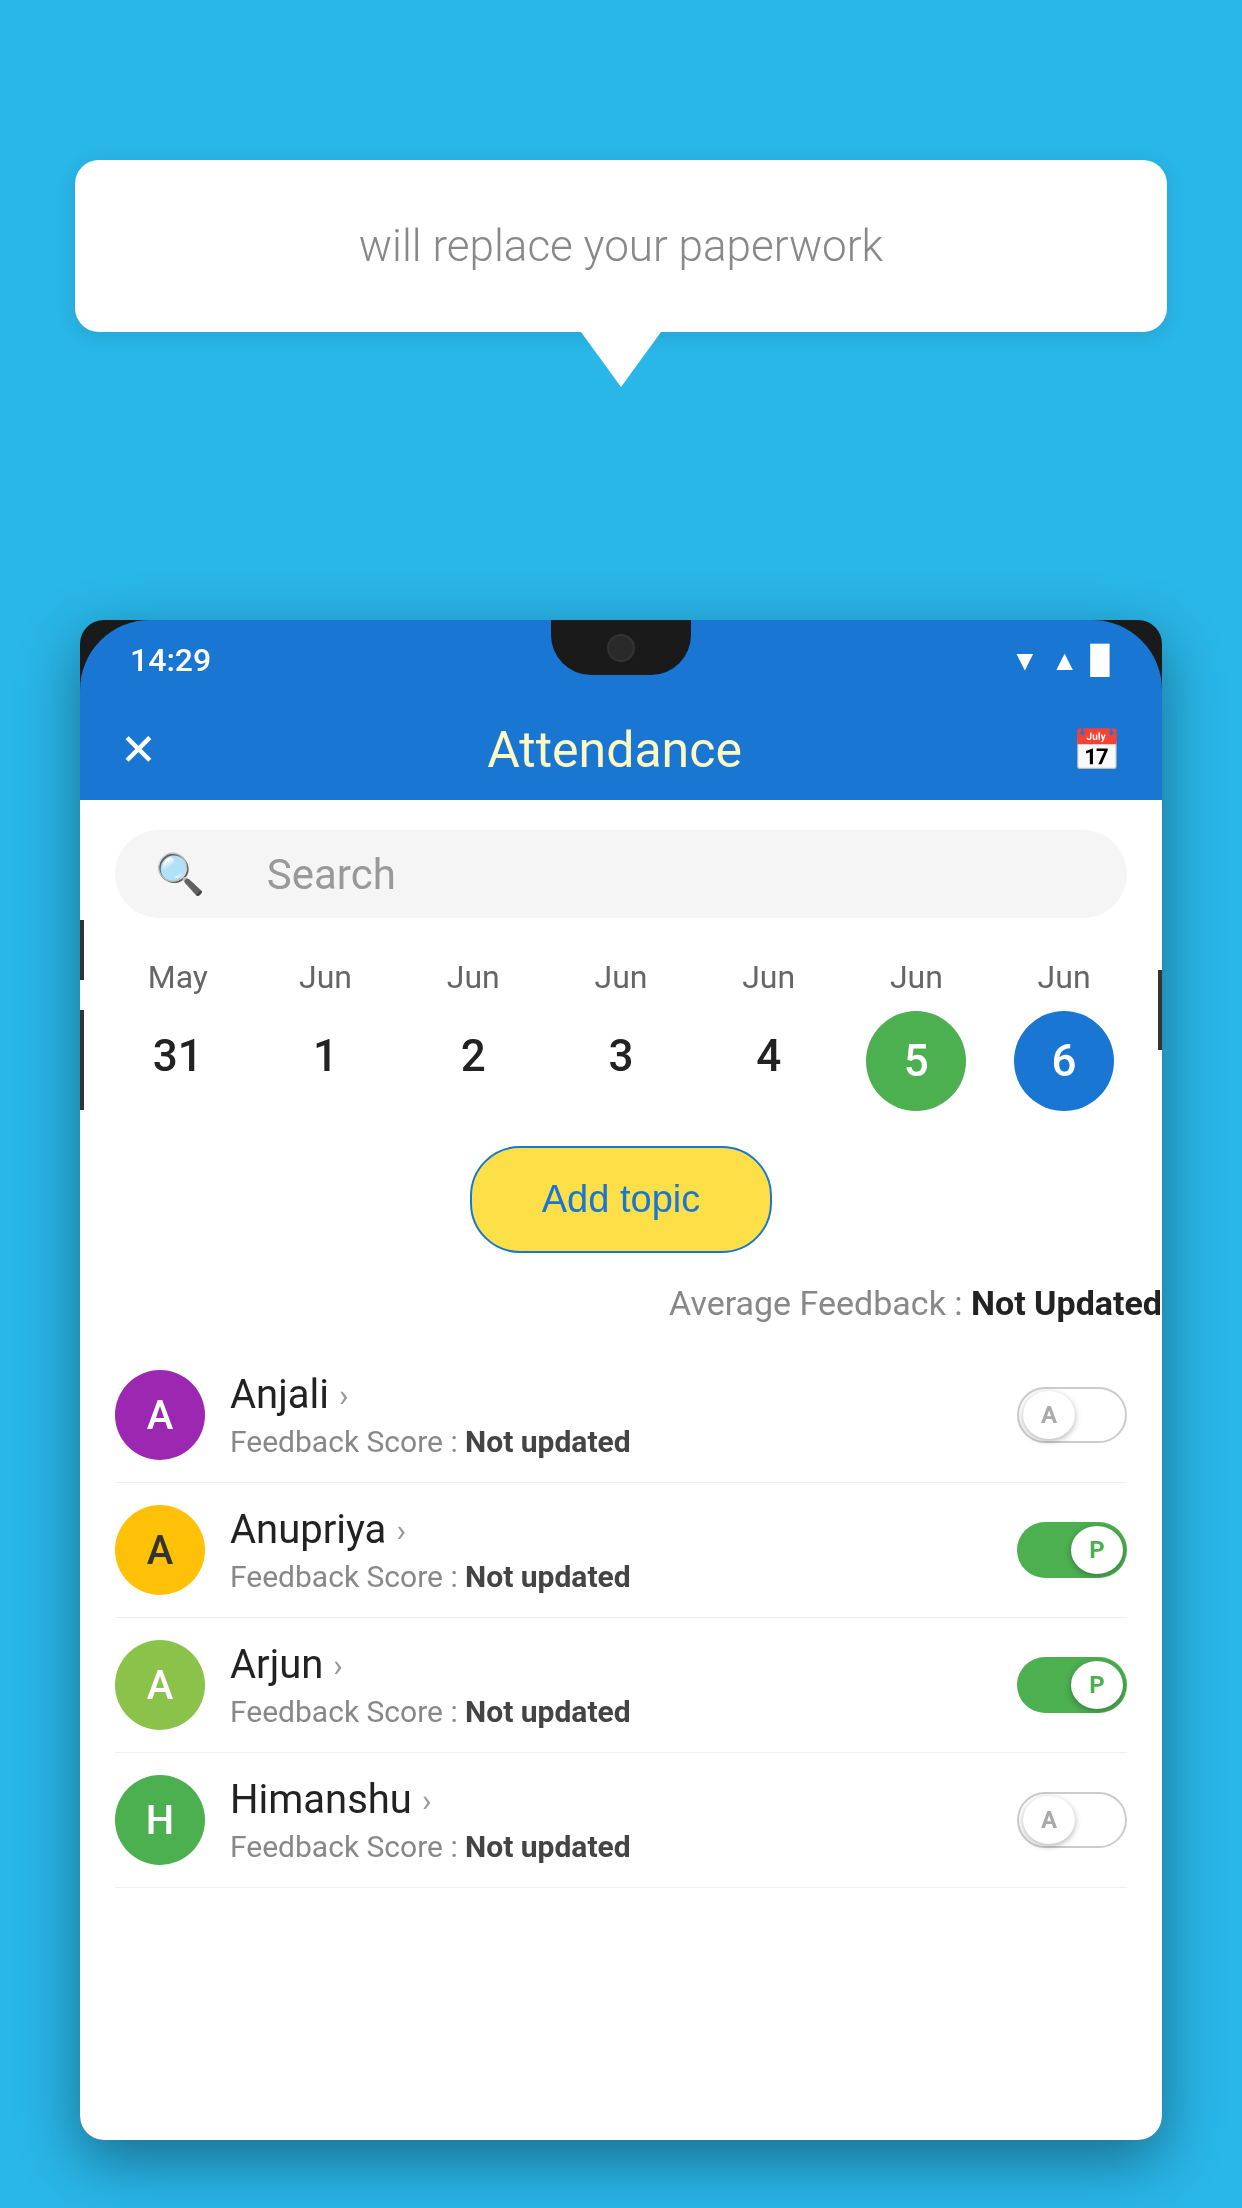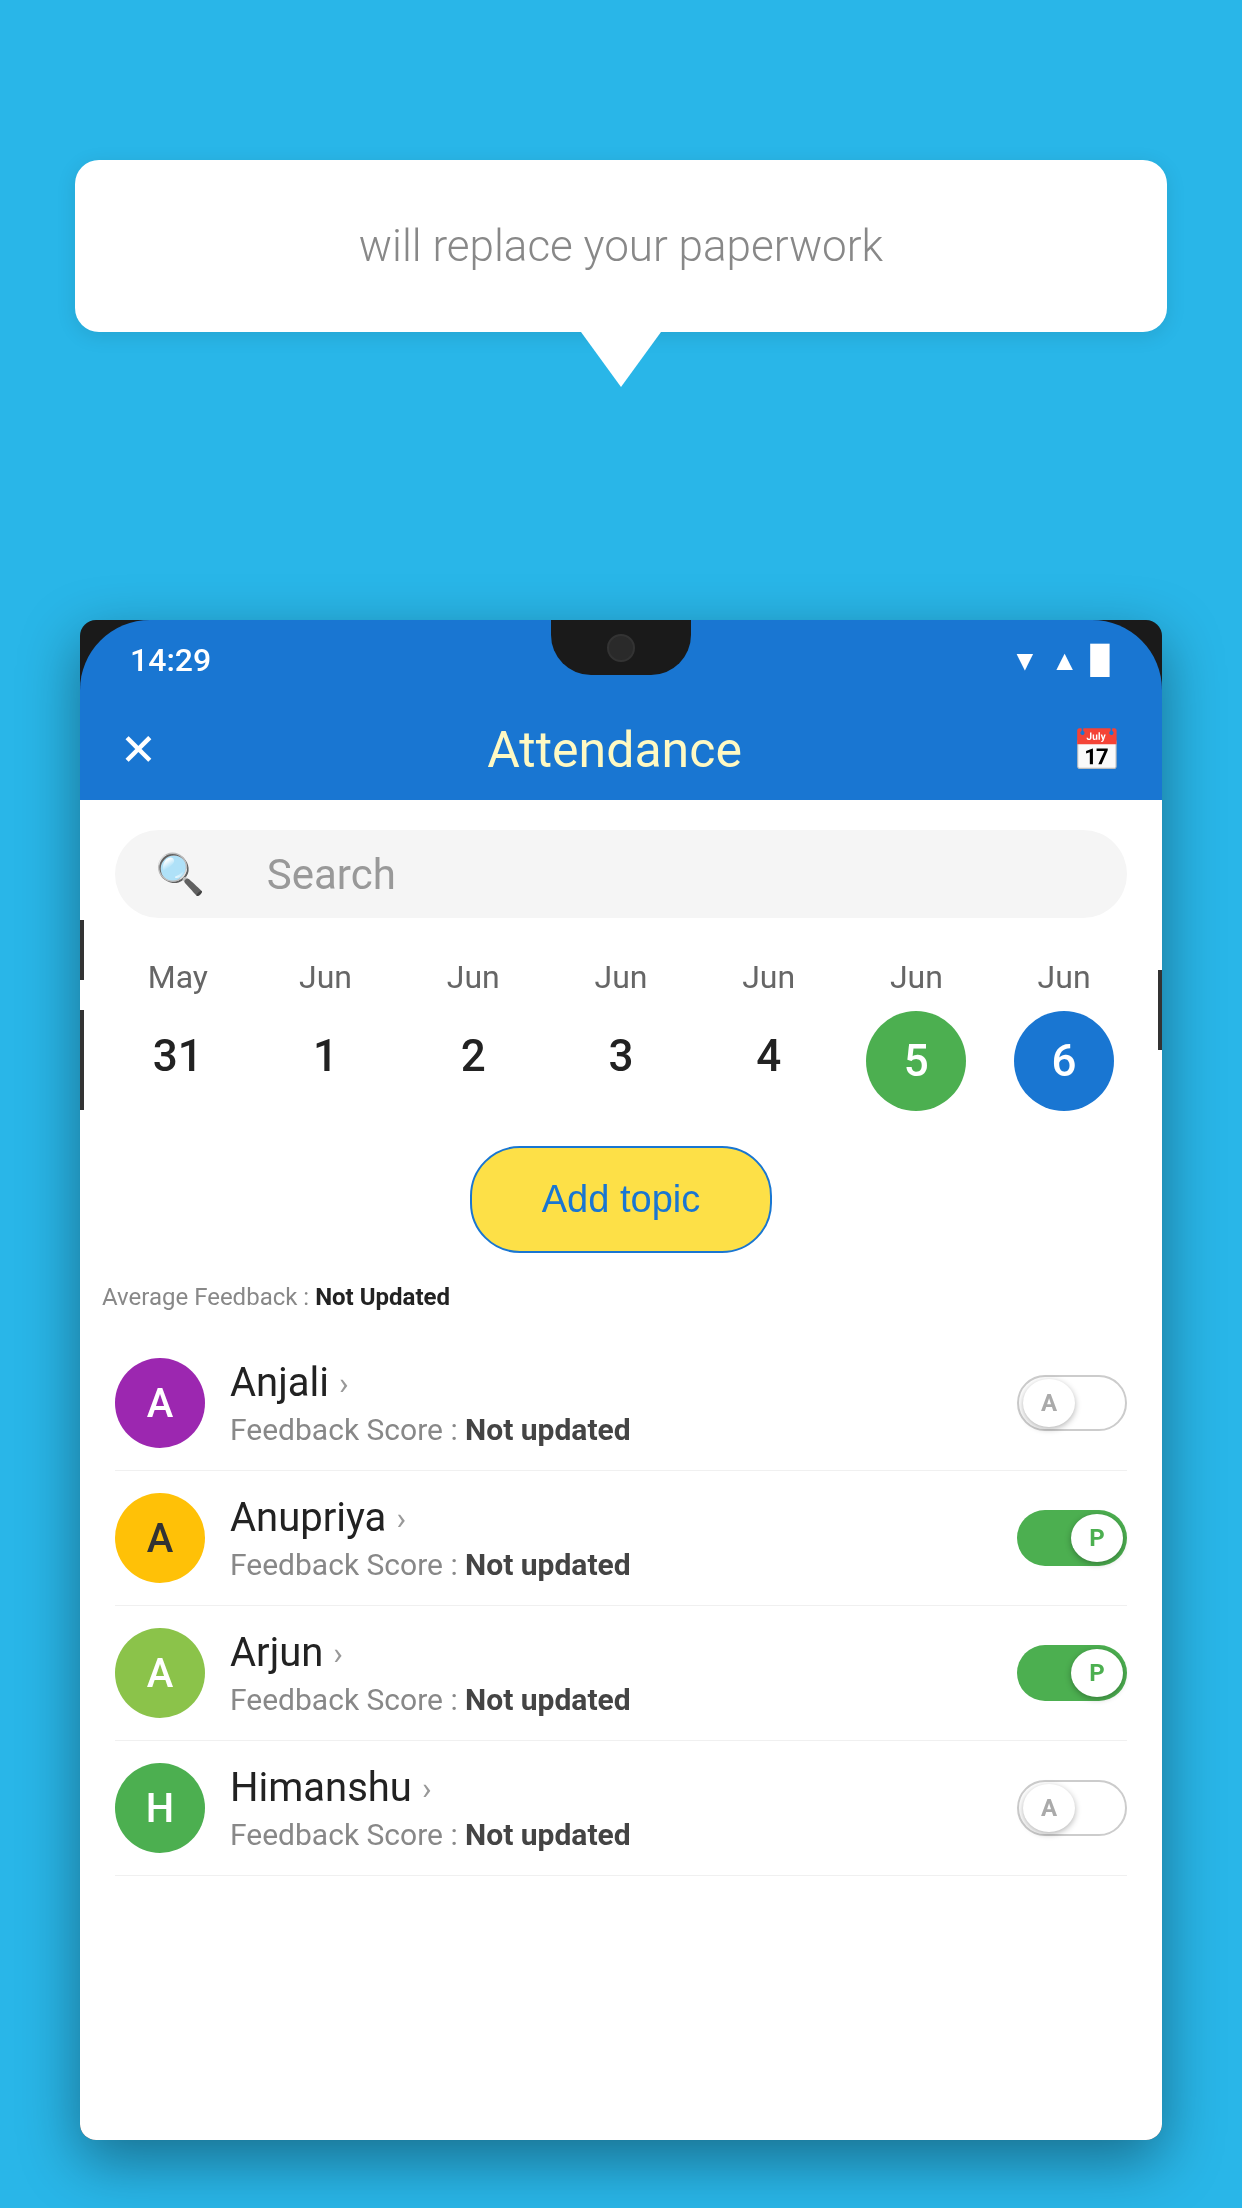--- a/index.html
+++ b/index.html
@@ -55,21 +55,21 @@
     .phone-wrapper {
       position: absolute;
       top: 620px;
       left: 80px;
       right: 80px;
       bottom: 0;
     }
 
     .phone {
       background: #1a1a1a;
-      border-radius: 16px;
+      border-radius: 24px;
       padding: 0;
       position: relative;
       width: 100%;
       height: 1520px;
       box-shadow: 0 20px 60px rgba(0,0,0,0.4);
       overflow: hidden;
     }
 
     
     .phone-status-bar {
@@ -246,22 +246,22 @@
       padding: 30px 70px;
       background: #fde047;
       color: #1976D2;
       font-size: 38px;
       cursor: pointer;
       width: fit-content;
     }
 
     
     .avg-feedback {
-      text-align: left;
-      font-size: 24px;
+      text-align: right;
+      font-size: 34px;
       color: #888;
       padding: 15px 0 25px;
       margin-left: 22px;
     }
 
     .avg-feedback strong {
       color: #222;
     }
 
     

